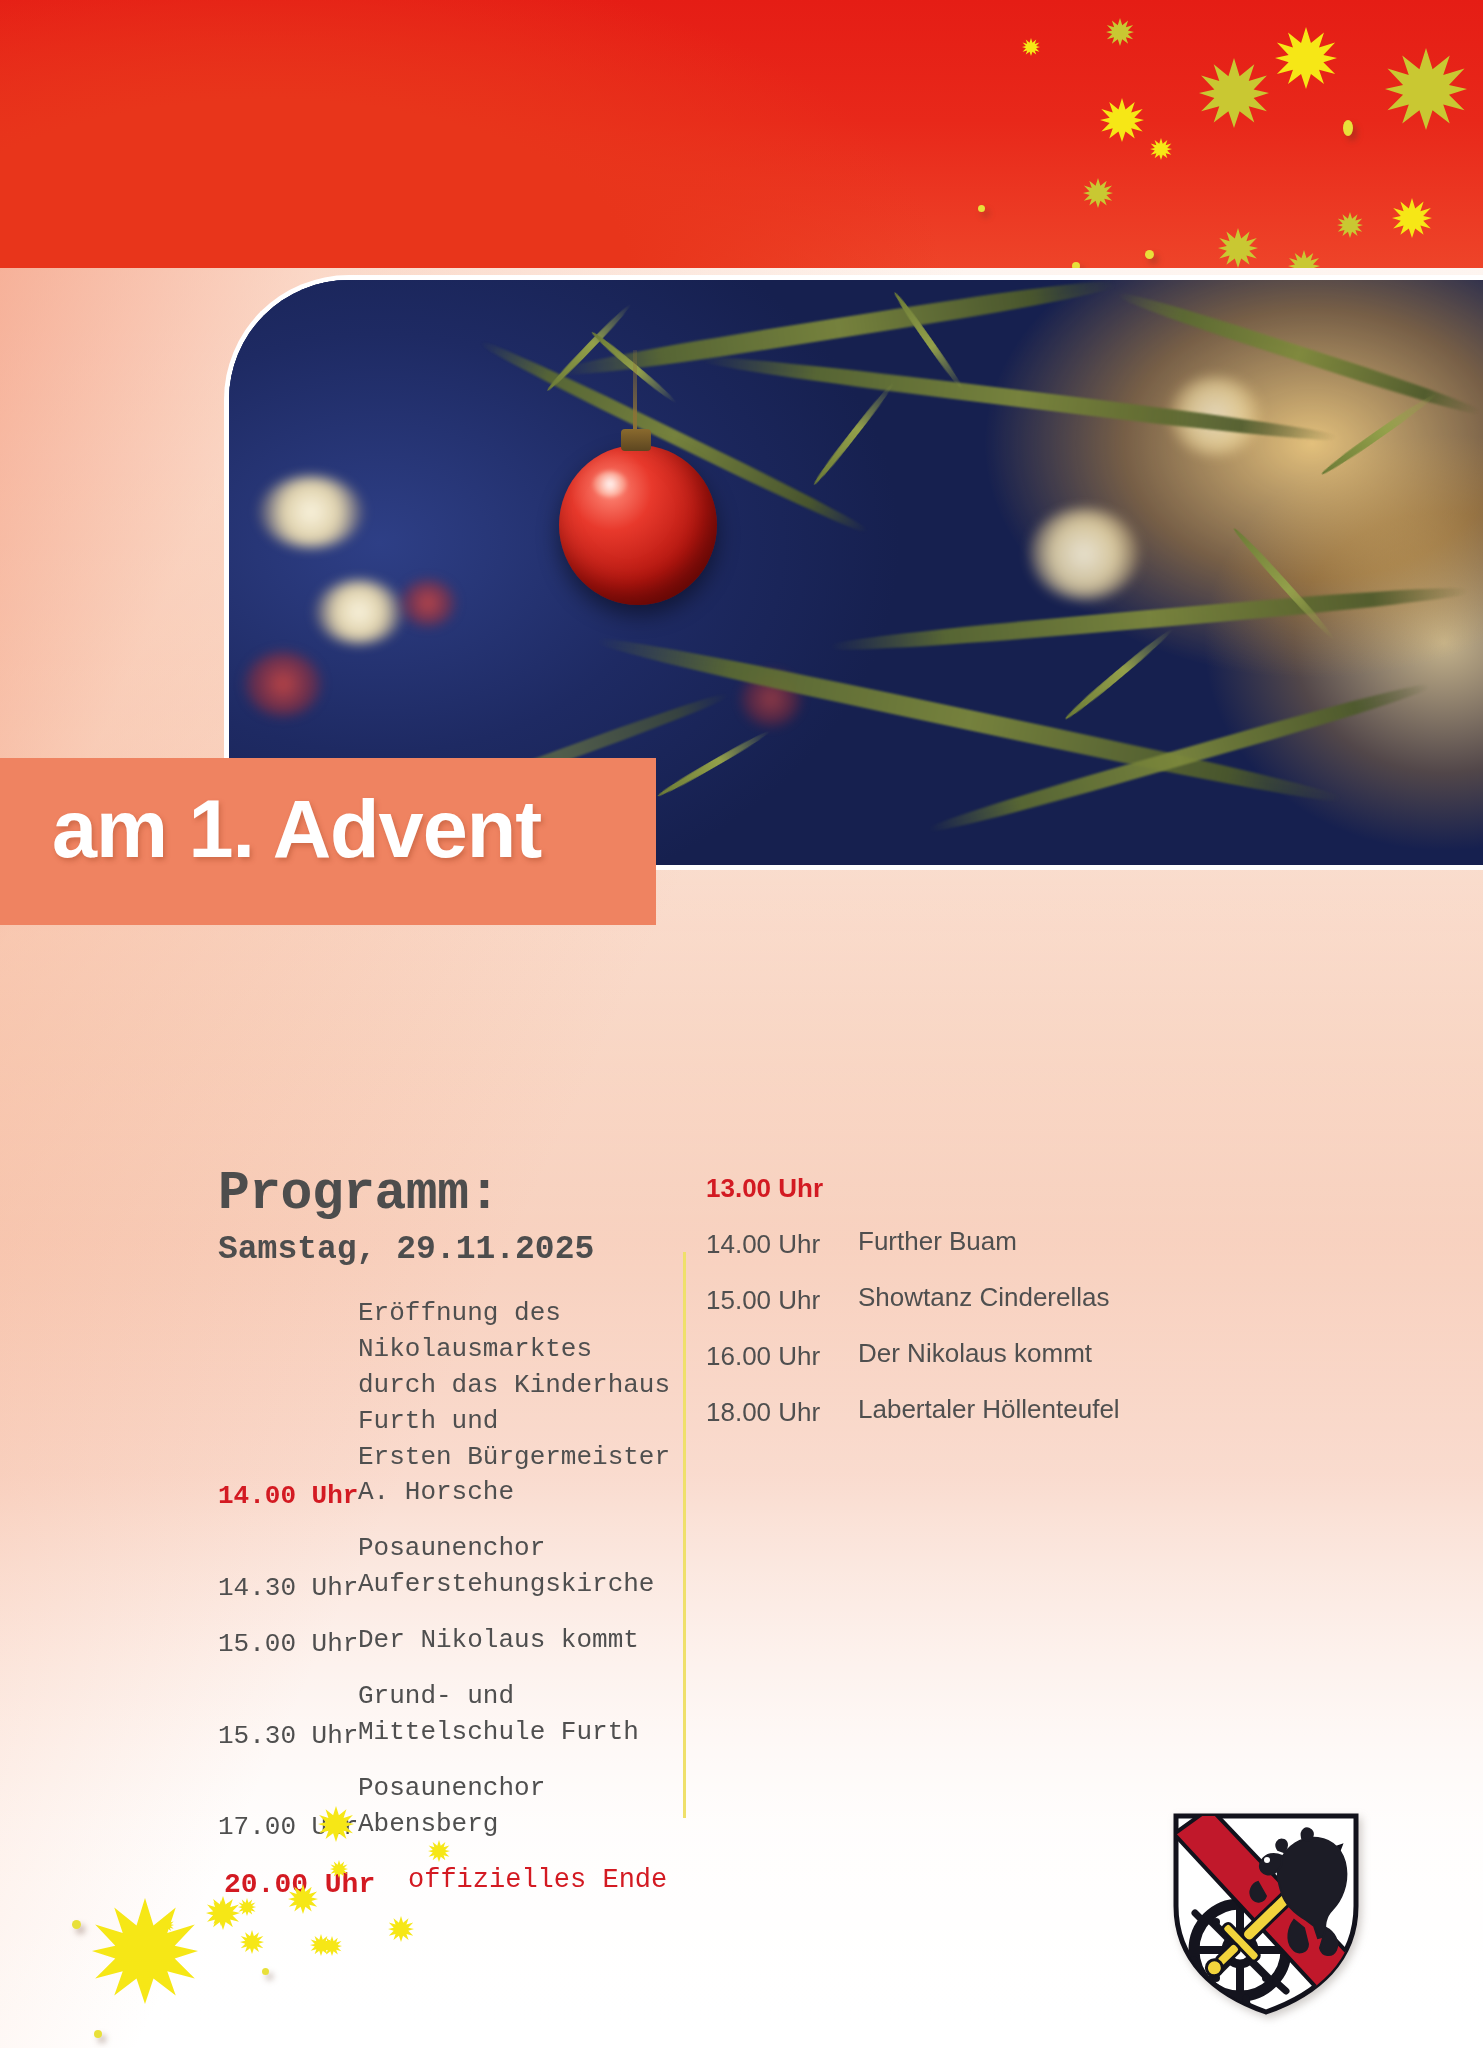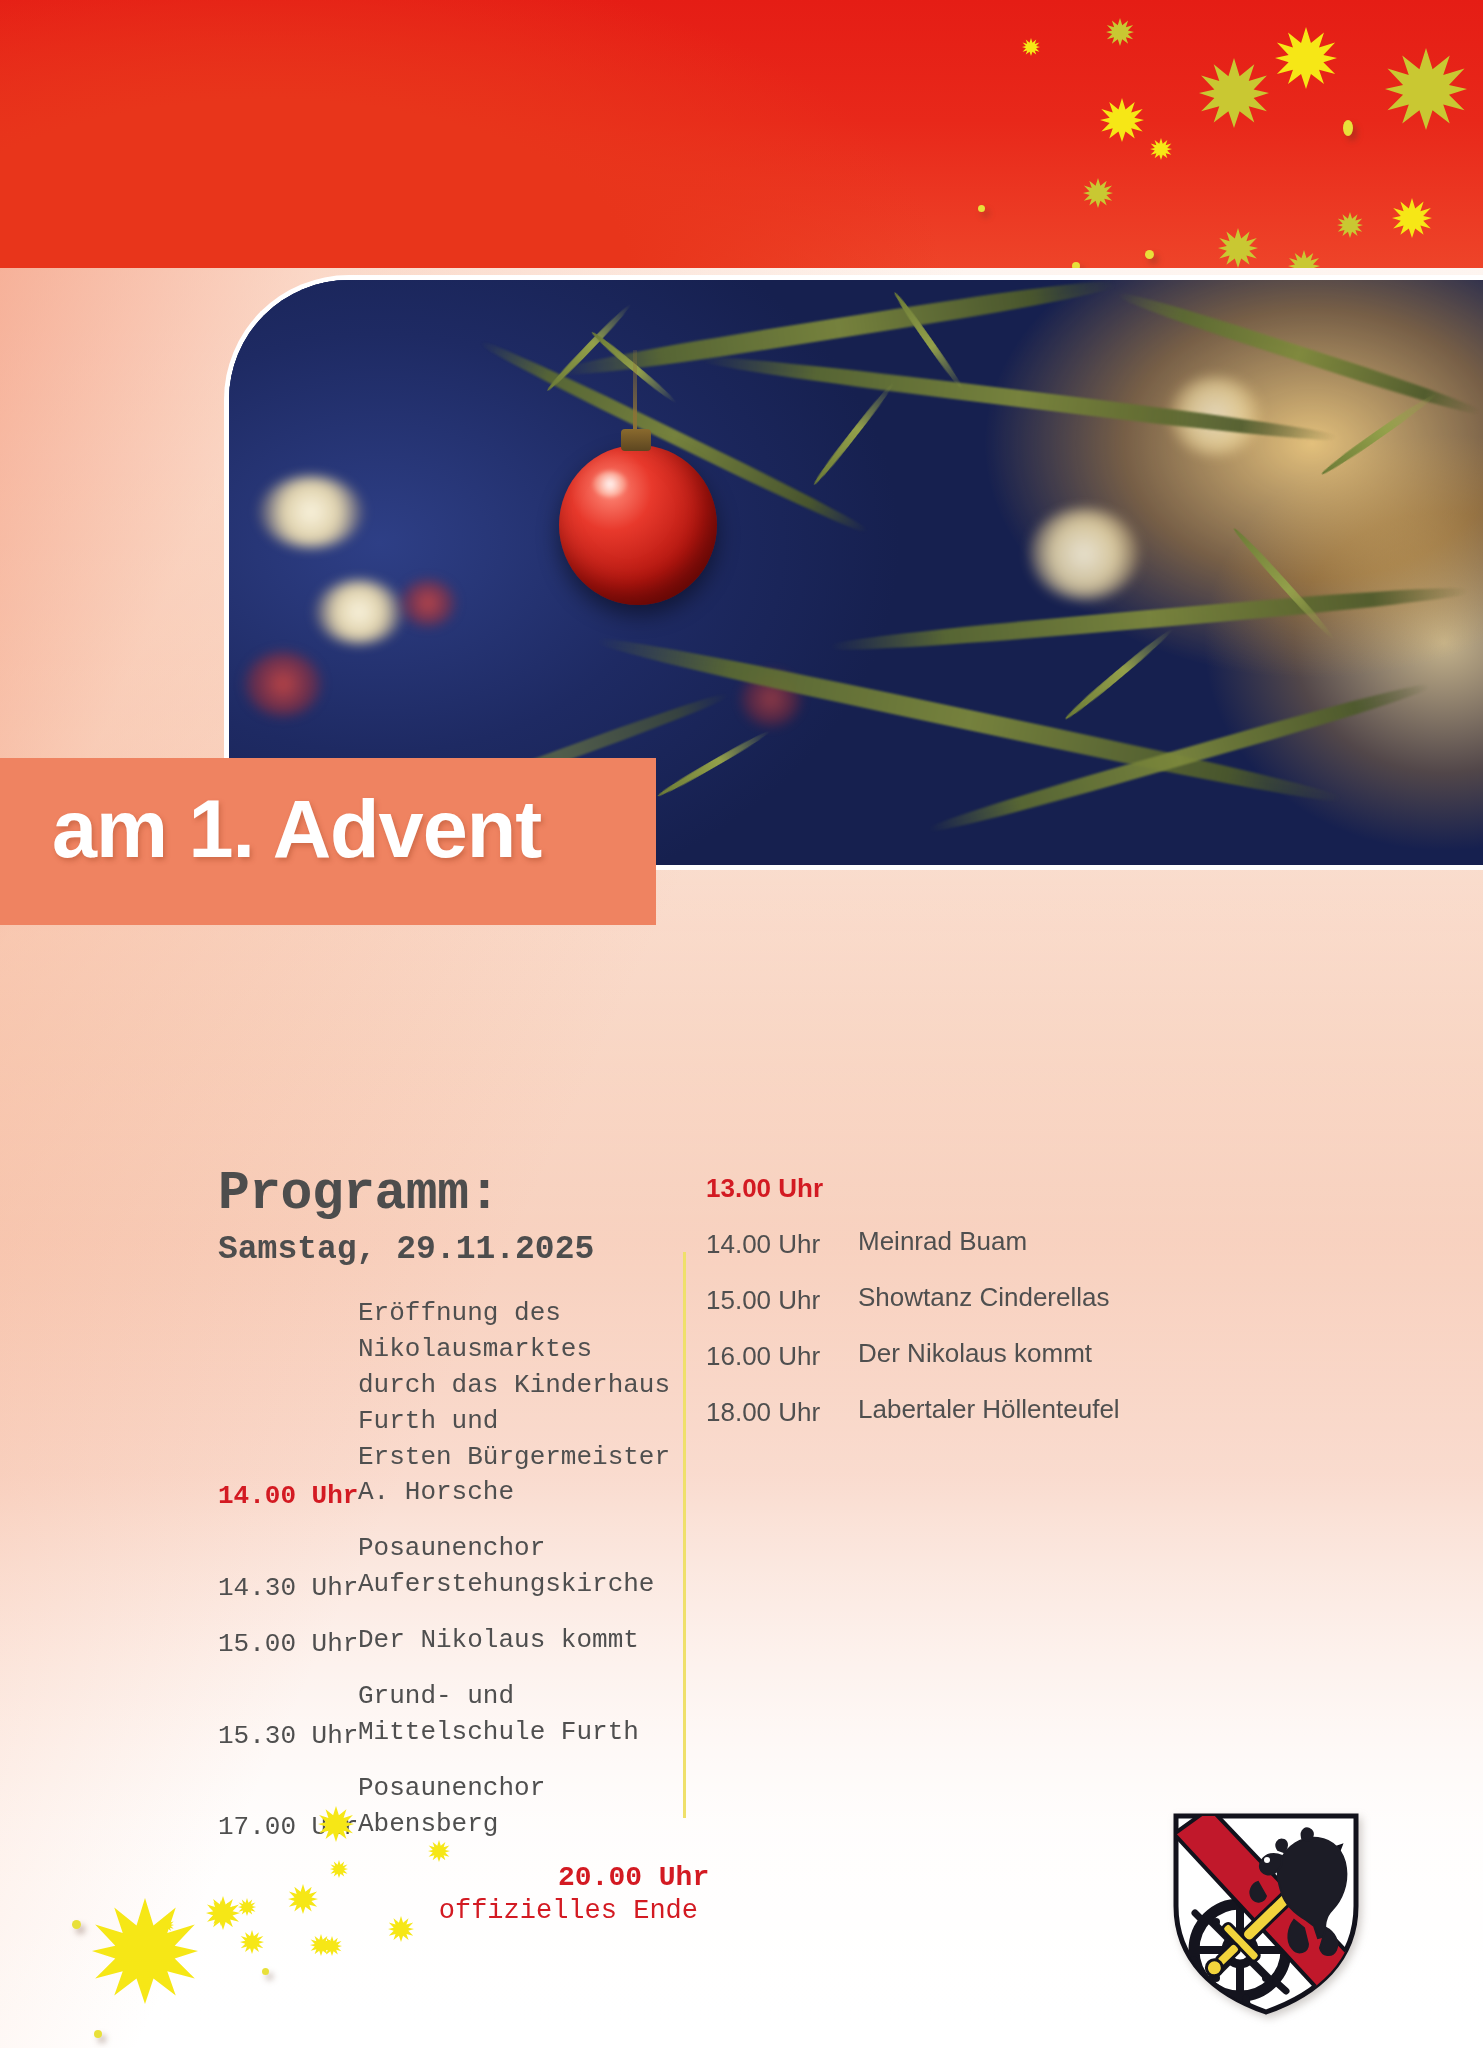--- a/index.html
+++ b/index.html
@@ -193,21 +193,21 @@
   }
   .row.hl .time { color:#d31a22; font-weight:bold; }
   .row.hl .desc { color:#4f4f4f; }
   .row.end .time { color:#d31a22; font-weight:bold; font-size:28px; }
   .row.end .desc { color:#d31a22; font-size:27px; }
 
   
   .sat .row .time { width:130px; text-align:right; }
   .sat .row .desc { margin-left:10px; }
   .sat .row.hl .time { width:130px; }
-  .sat .row.end { margin-top:8px; margin-left:6px;flex-direction:column; }
+  .sat .row.end { margin-top:8px; margin-left:6px; }
   .sat .row.end .time { width:140px; text-align:left; }
   .sat .row.end .desc { margin-left:44px; }
 
   
   .sun .row .time { width:140px; text-align:left; }
   .sun .row .desc { margin-left:12px; }
 
   
   .crest {
     position:absolute; left:1168px; top:1810px;
@@ -318,21 +318,21 @@
       </div>
   </div>
 
   <div class="day-col-right">
     <div class="sched sun" id="sun-list">
         <div class="row hl">
           <div class="time">13.00 Uhr</div>
         </div>
         <div class="row">
           <div class="time">14.00 Uhr</div>
-          <div class="desc">Meinrad Buam</div>
+          <div class="desc">Further Buam</div>
         </div>
         <div class="row">
           <div class="time">15.00 Uhr</div>
           <div class="desc">Showtanz Cinderellas</div>
         </div>
         <div class="row">
           <div class="time">16.00 Uhr</div>
           <div class="desc">Der Nikolaus kommt</div>
         </div>
         <div class="row">

